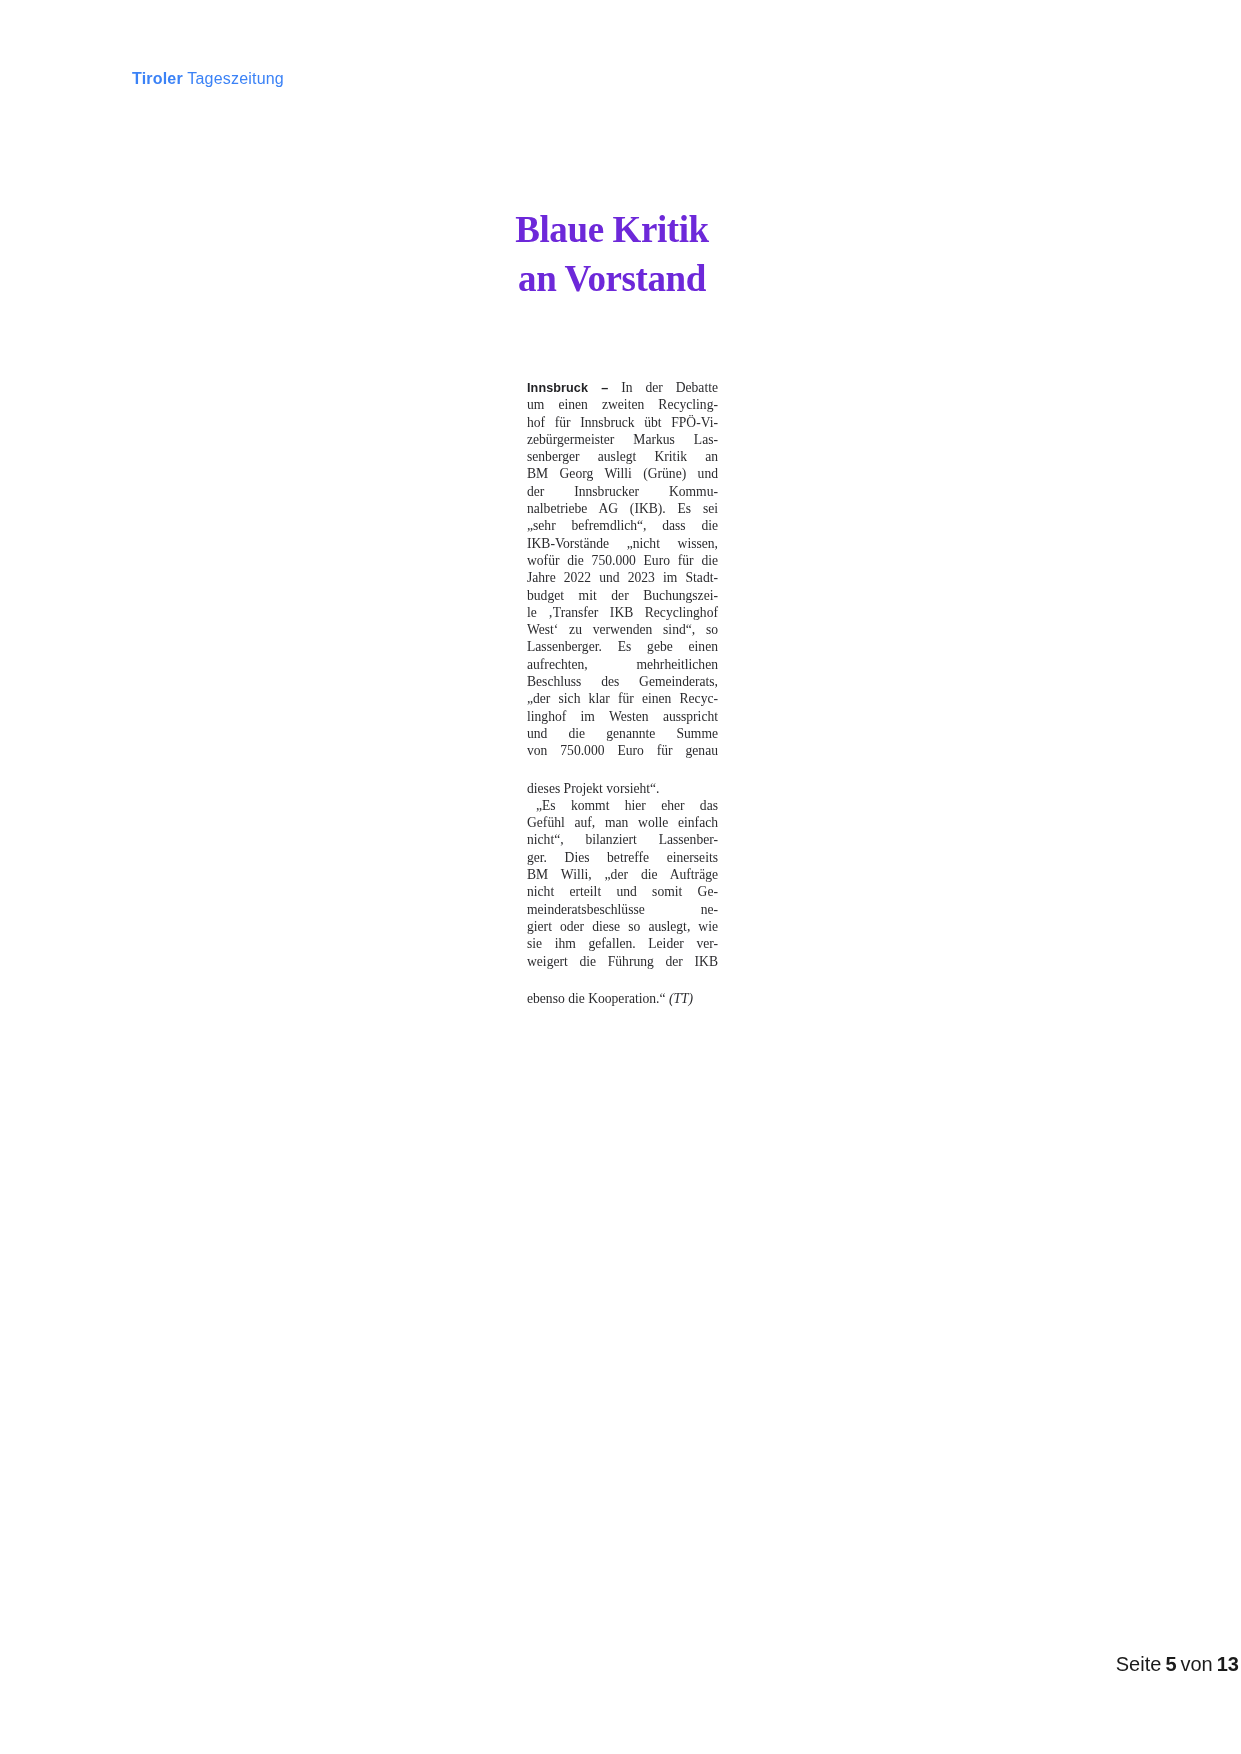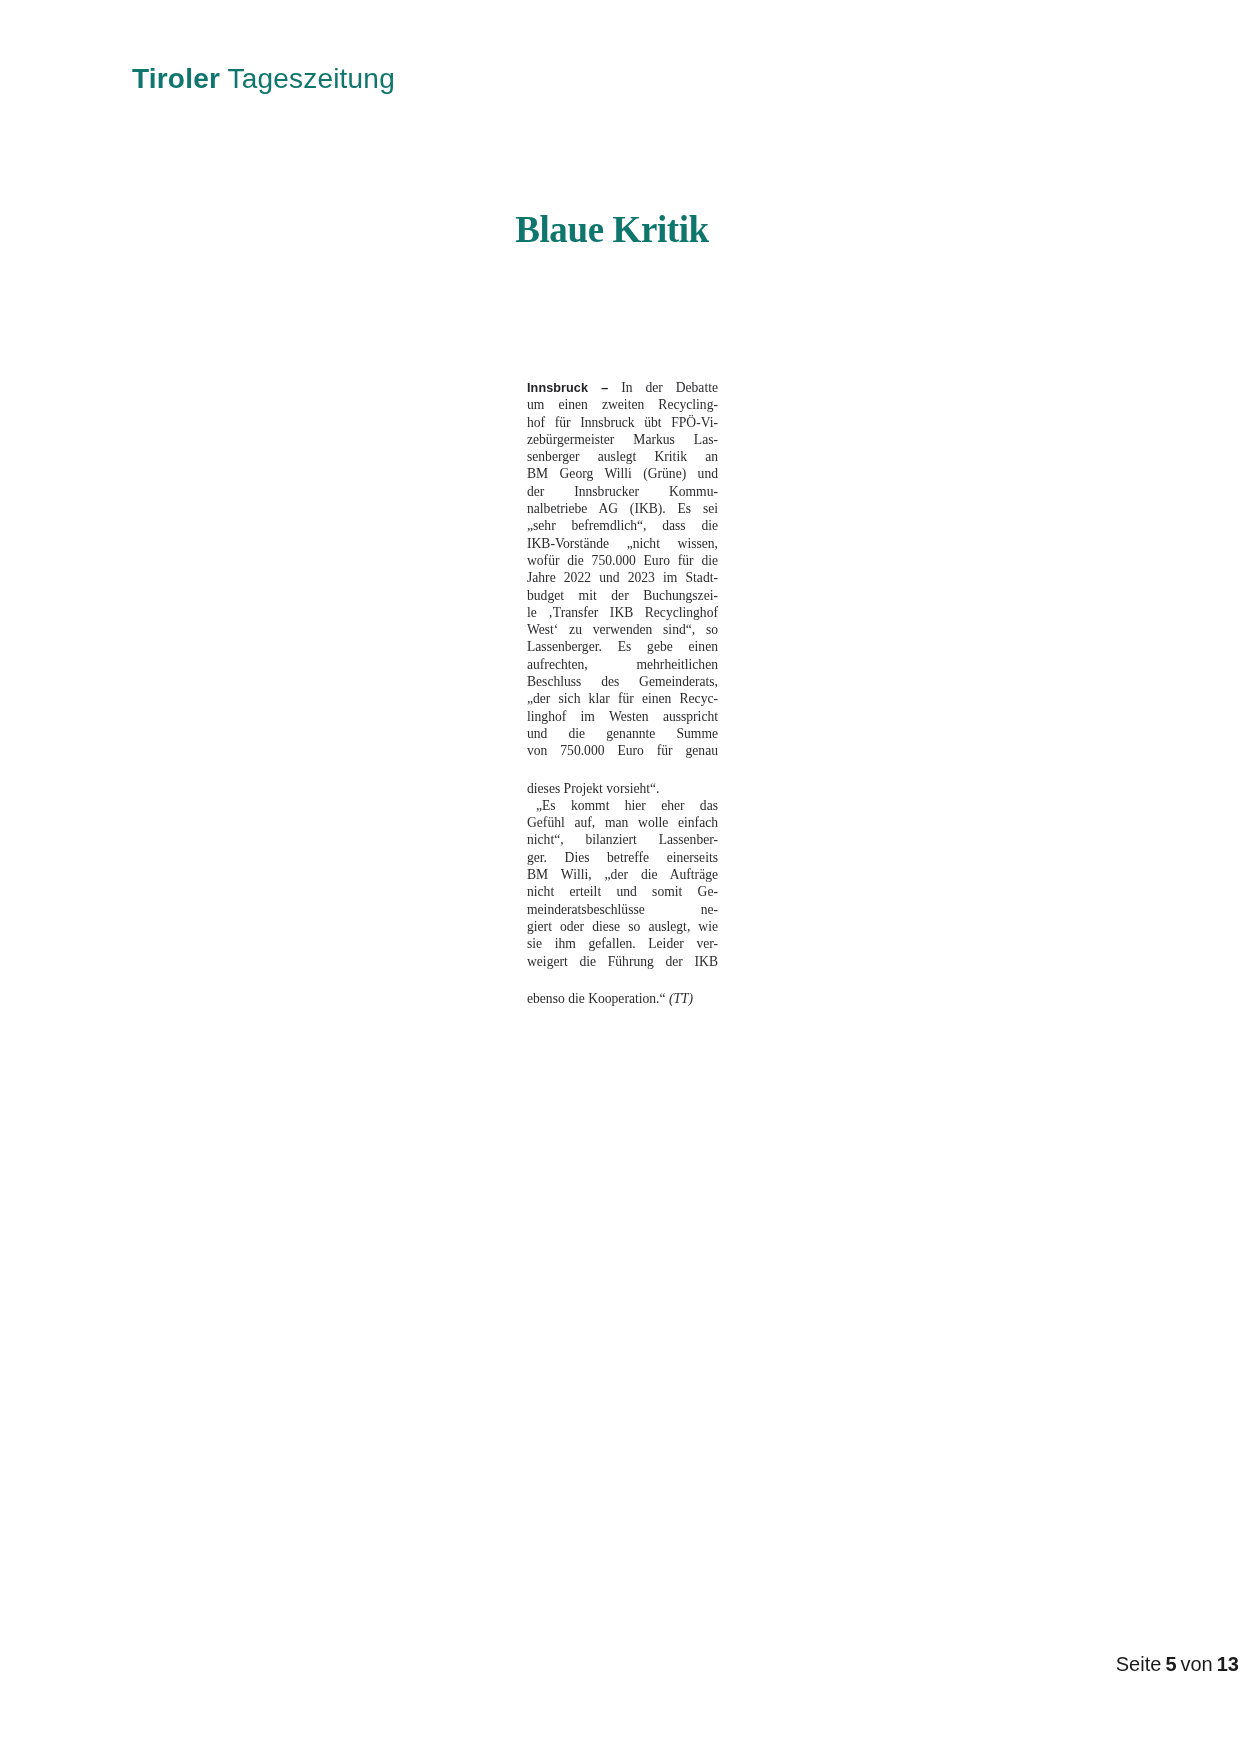--- a/index.html
+++ b/index.html
@@ -9,23 +9,23 @@
     height: 1754px;
     background: #ffffff;
     font-family: "Liberation Sans", sans-serif;
     color: #1a1a1a;
     overflow: hidden;
   }
   .masthead {
     position: absolute;
     left: 132px;
     top: 66px;
-    font-size: 28px;
+    font-size: 16px;
     line-height: 26px;
-    color: #0f766e;
+    color: #3b82f6;
     letter-spacing: 0.2px;
   }
   .masthead .brand-bold { font-weight: bold; }
   .subject {
     position: absolute;
     left: 131px;
     top: 142px;
     font-size: 23px;
     line-height: 28px;
     font-weight: bold;
@@ -40,21 +40,21 @@
   }
   .headline {
     margin: 0;
     width: 214px;
     text-align: center;
     font-family: "Liberation Serif", serif;
     font-weight: bold;
     font-size: 37px;
     line-height: 49px;
     letter-spacing: -0.4px;
-    color: #0f766e;
+    color: #6d28d9;
   }
   .headline .hl { display: block; }
   .article-body {
     position: absolute;
     left: 8px;
     top: 174px;
     width: 205px;
     font-family: "Liberation Serif", serif;
     font-size: 13.6px;
     line-height: 17.3px;
@@ -94,20 +94,21 @@
 <body>
 
 <div class="page">
 
   <div class="masthead"><span class="brand-bold">Tiroler</span><span> Tageszeitung</span></div>
 
 
   <div class="clipping">
     <h1 class="headline">
       <span class="hl">Blaue Kritik</span>
+      <span class="hl">an Vorstand</span>
     </h1>
     <div class="article-body" id="article-body">
         <div class="bline"><span class="dateline">Innsbruck –</span> In der Debatte</div>
         <div class="bline">um einen zweiten Recycling-</div>
         <div class="bline">hof für Innsbruck übt FPÖ-Vi-</div>
         <div class="bline">zebürgermeister Markus Las-</div>
         <div class="bline">senberger auslegt Kritik an</div>
         <div class="bline">BM Georg Willi (Grüne) und</div>
         <div class="bline">der Innsbrucker Kommu-</div>
         <div class="bline">nalbetriebe AG (IKB). Es sei</div>

